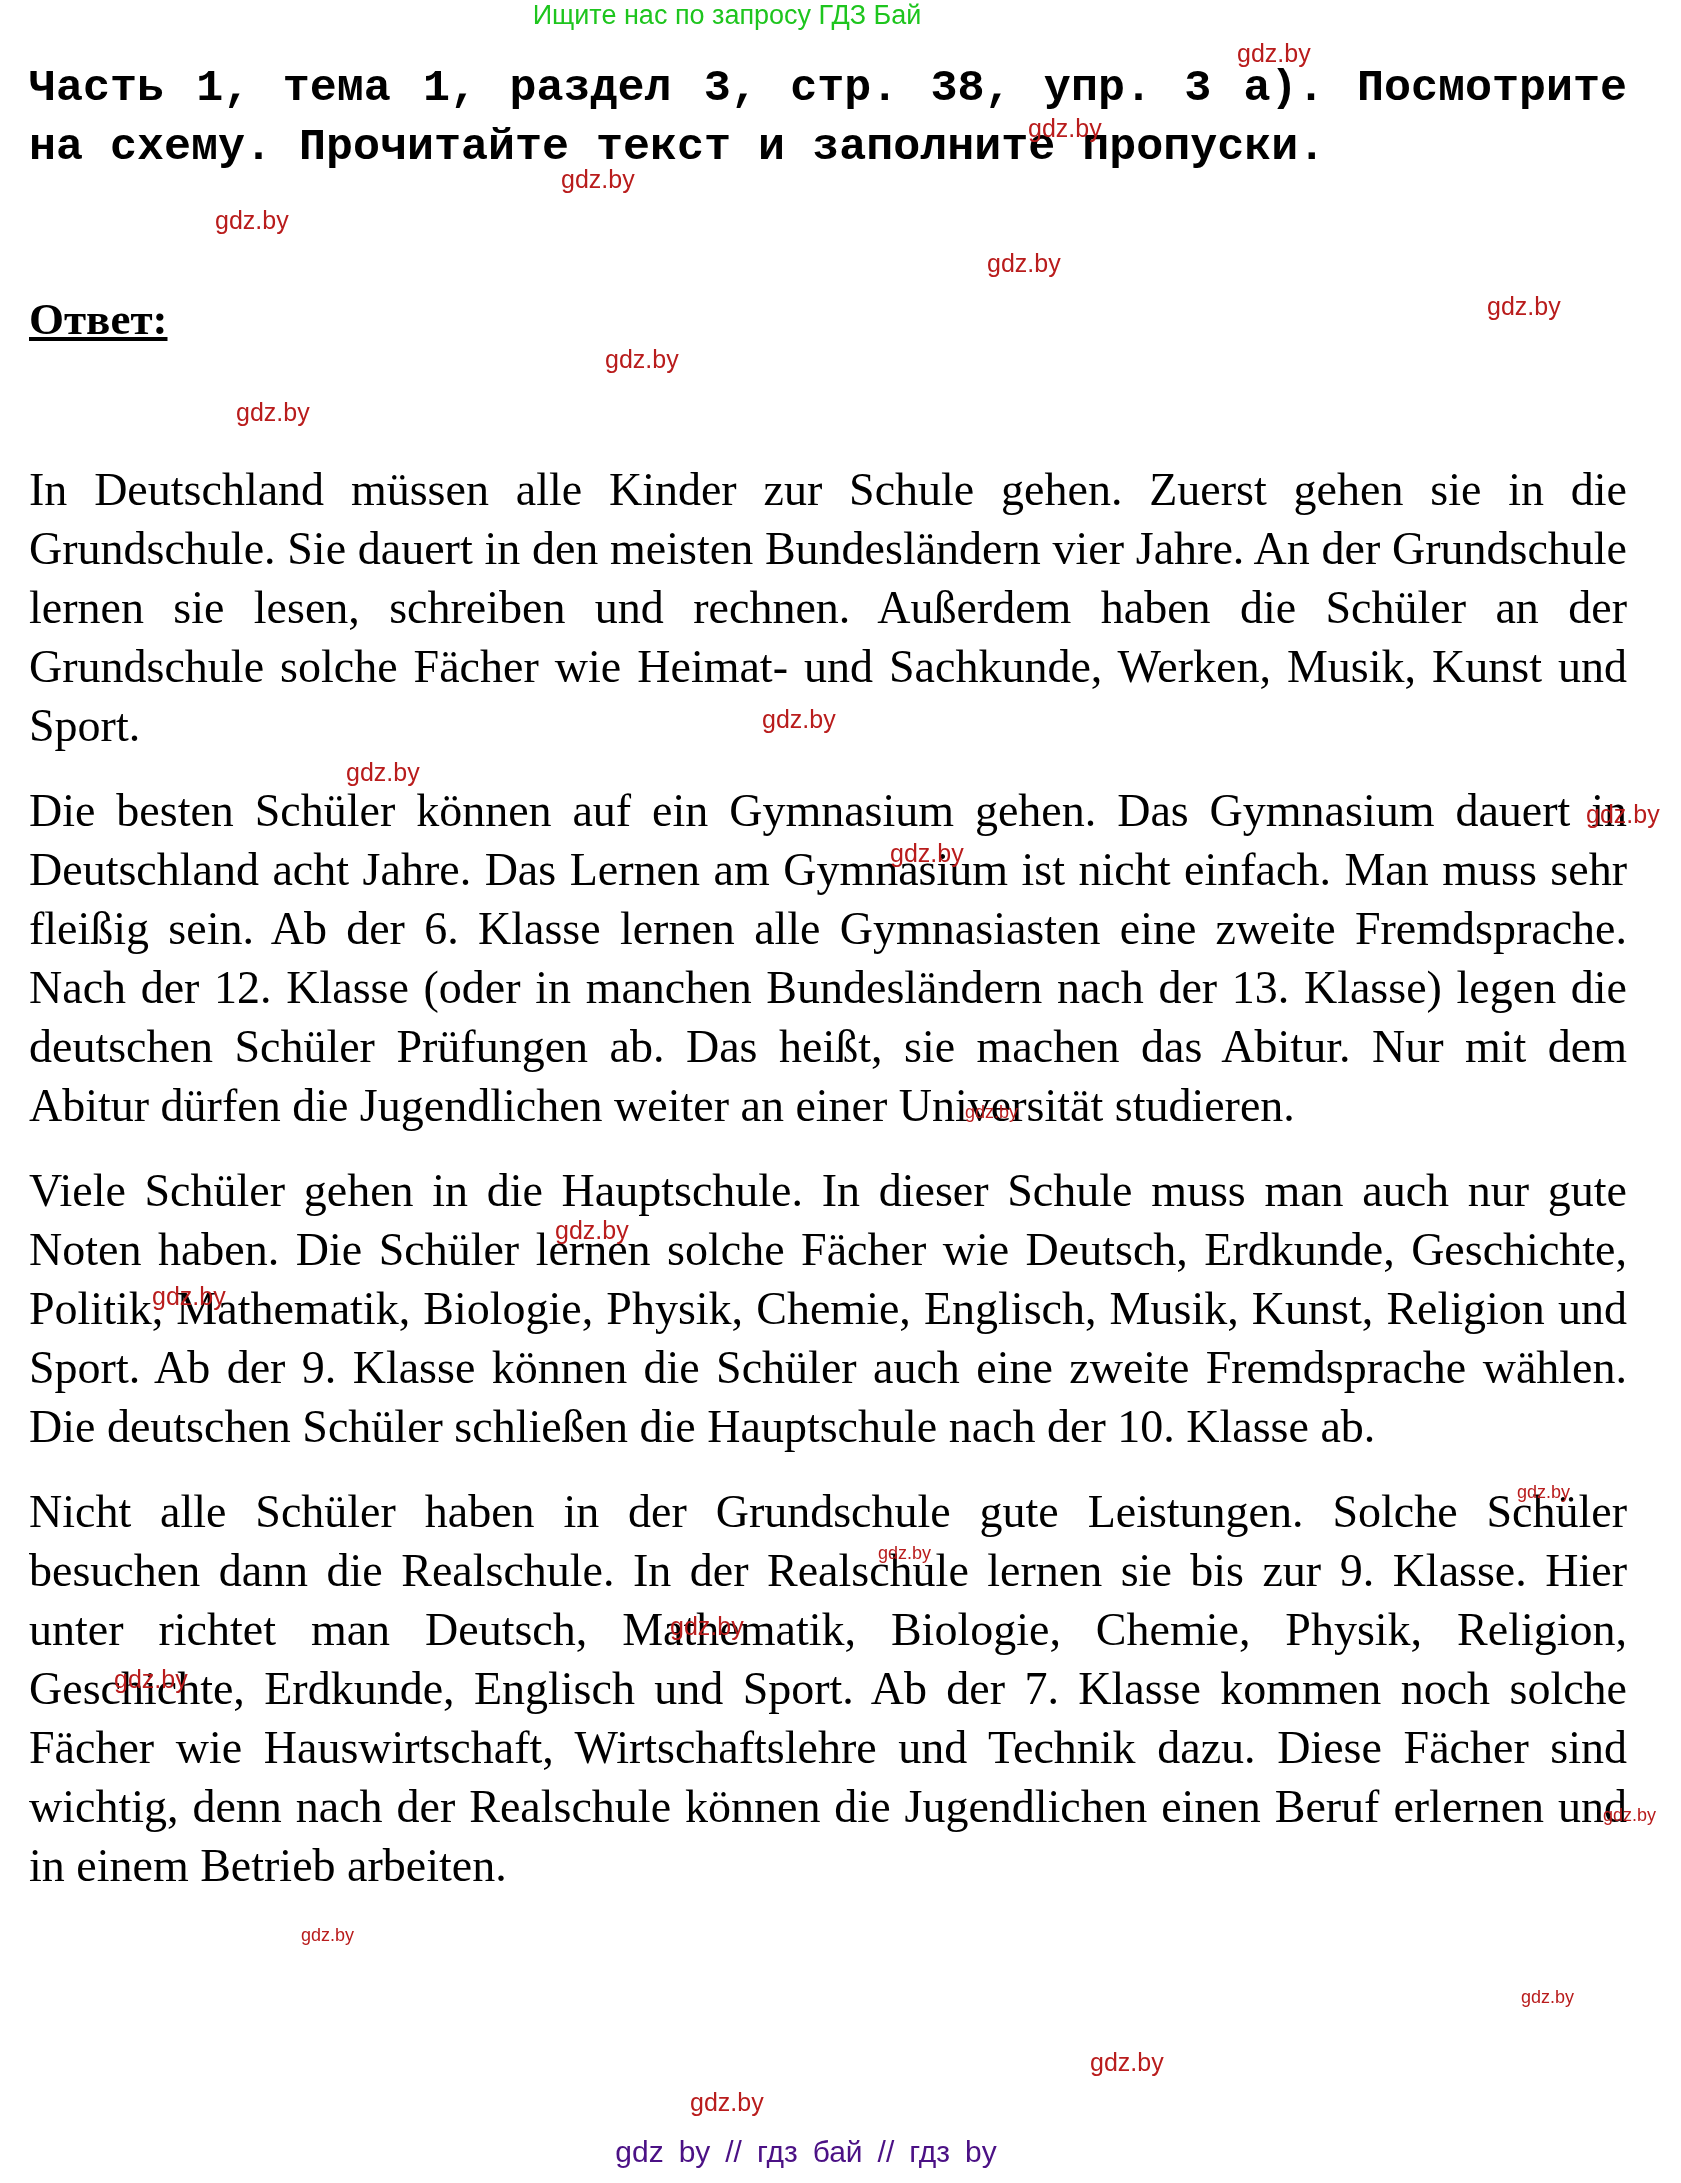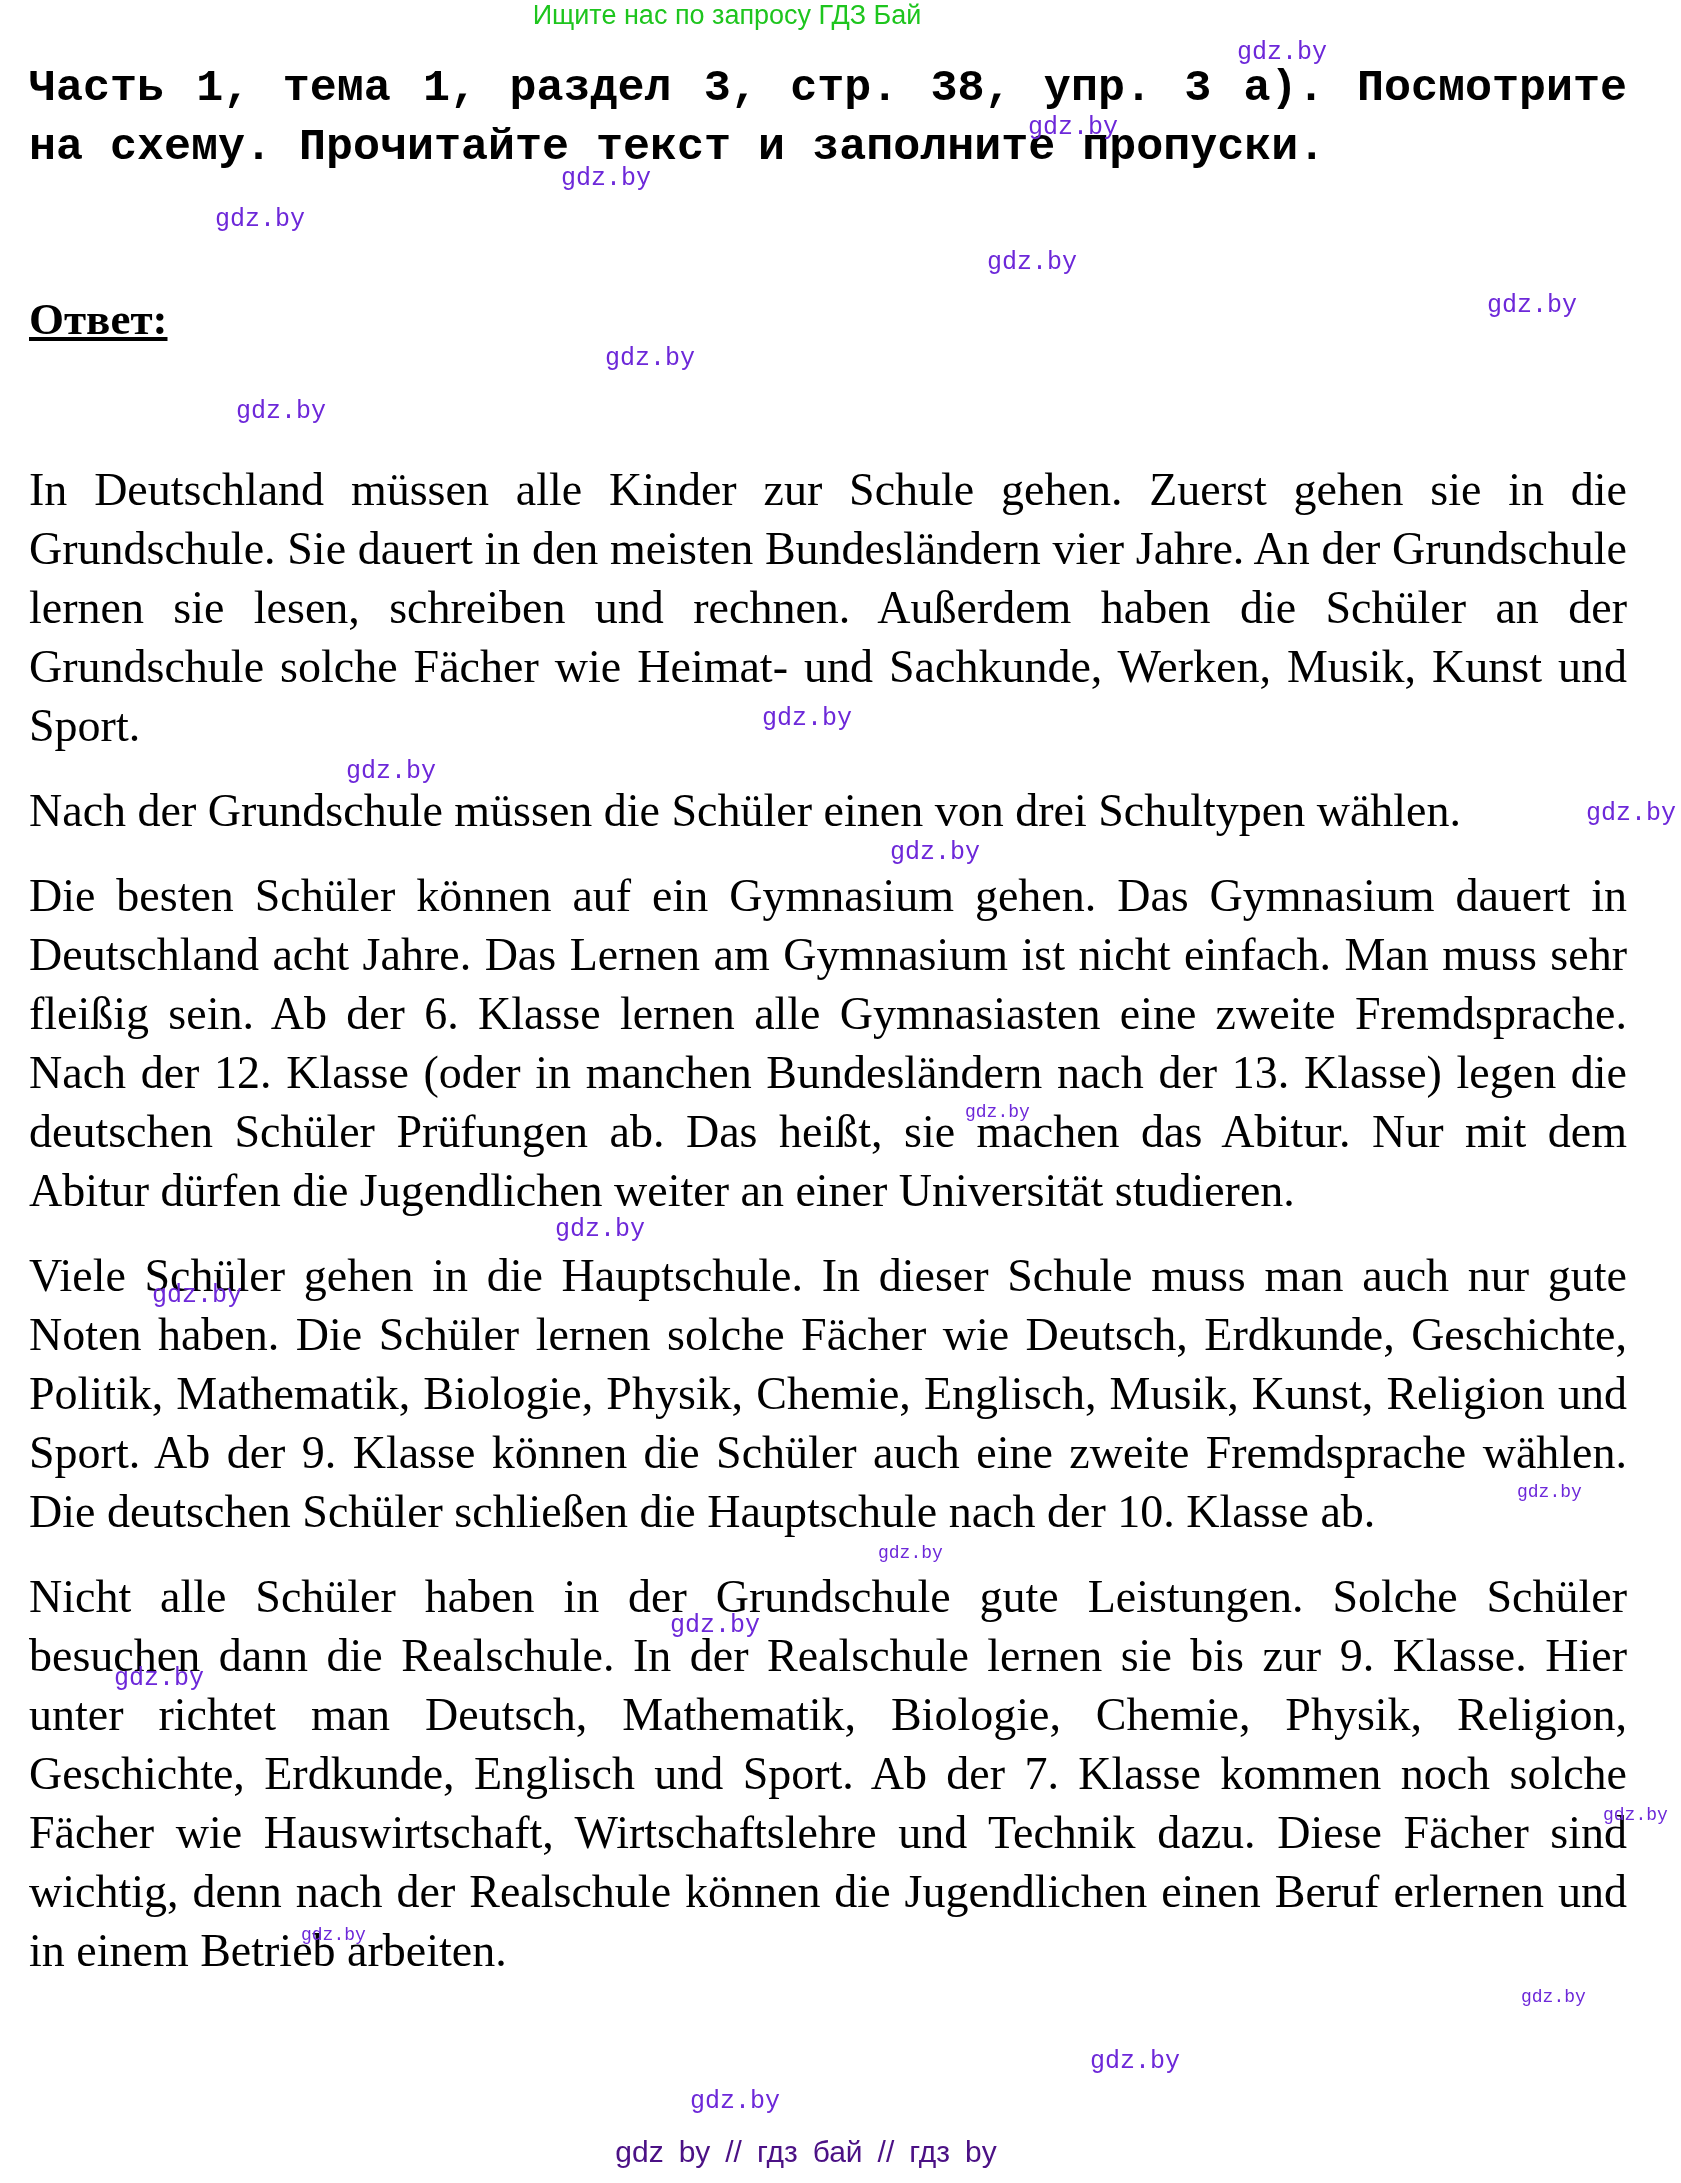--- a/index.html
+++ b/index.html
@@ -19,42 +19,41 @@
     font-family: "Liberation Serif", serif; font-weight: bold; font-size: 45px;
     line-height: 59px; color: #000; text-decoration: underline;
   }
   .body-text {
     position: absolute; left: 29px; top: 460px; width: 1598px;
     font-family: Liberation Serif, serif; font-size: 46px; color: #000;
   }
   .para { margin: 0; line-height: 59px; text-align: justify; text-align-last: left; }
   .para + .para { margin-top: 26px; }
   .wm {
-    position: absolute; font-family: Liberation Mono, monospace; font-size: 25px;
-    line-height: 26px; color: #6d28d9; white-space: nowrap;
+    position: absolute; font-family: Liberation Sans, sans-serif; font-size: 25px;
+    line-height: 26px; color: #b91c1c; white-space: nowrap;
   }
   .wm.sm { font-size: 18px; line-height: 20px; }
   .footer {
     position: absolute; top: 2135px; left: 0; width: 1612px; text-align: center;
     font-family: "Liberation Sans", sans-serif; font-size: 30px; line-height: 33px;
     color: #4b1185; word-spacing: 6.6px;
   }
 </style>
 </head>
 <body>
 
 <div class="banner">Ищите нас по запросу ГДЗ Бай</div>
 
 <div class="heading">Часть 1, тема 1, раздел 3, стр. 38, упр. 3 а). Посмотрите на схему. Прочитайте текст и заполните пропуски.</div>
 
 <div class="answer-label">Ответ:</div>
 
 <div class="body-text">
   <p class="para">In Deutschland müssen alle Kinder zur Schule gehen. Zuerst gehen sie in die Grundschule. Sie dauert in den meisten Bundesländern vier Jahre. An der Grundschule lernen sie lesen, schreiben und rechnen. Außerdem haben die Schüler an der Grundschule solche Fächer wie Heimat- und Sachkunde, Werken, Musik, Kunst und Sport.</p>
-  <p class="para">Nach der Grundschule müssen die Schüler einen von drei Schultypen wählen.</p>
   <p class="para">Die besten Schüler können auf ein Gymnasium gehen. Das Gymnasium dauert in Deutschland acht Jahre. Das Lernen am Gymnasium ist nicht einfach. Man muss sehr fleißig sein. Ab der 6. Klasse lernen alle Gymnasiasten eine zweite Fremdsprache. Nach der 12. Klasse (oder in manchen Bundesländern nach der 13. Klasse) legen die deutschen Schüler Prüfungen ab. Das heißt, sie machen das Abitur. Nur mit dem Abitur dürfen die Jugendlichen weiter an einer Universität studieren.</p>
   <p class="para">Viele Schüler gehen in die Hauptschule. In dieser Schule muss man auch nur gute Noten haben. Die Schüler lernen solche Fächer wie Deutsch, Erdkunde, Geschichte, Politik, Mathematik, Biologie, Physik, Chemie, Englisch, Musik, Kunst, Religion und Sport. Ab der 9. Klasse können die Schüler auch eine zweite Fremdsprache wählen. Die deutschen Schüler schließen die Hauptschule nach der 10. Klasse ab.</p>
   <p class="para">Nicht alle Schüler haben in der Grundschule gute Leistungen. Solche Schüler besuchen dann die Realschule. In der Realschule lernen sie bis zur 9. Klasse. Hier unter richtet man Deutsch, Mathematik, Biologie, Chemie, Physik, Religion, Geschichte, Erdkunde, Englisch und Sport. Ab der 7. Klasse kommen noch solche Fächer wie Hauswirtschaft, Wirtschaftslehre und Technik dazu. Diese Fächer sind wichtig, denn nach der Realschule können die Jugendlichen einen Beruf erlernen und in einem Betrieb arbeiten.</p>
 </div>
 
 <div id="watermarks">
     <span class="wm" style="left: 1237px; top: 40px;">gdz.by</span>
     <span class="wm" style="left: 1028px; top: 115px;">gdz.by</span>
     <span class="wm" style="left: 561px; top: 166px;">gdz.by</span>
     <span class="wm" style="left: 215px; top: 207px;">gdz.by</span>

